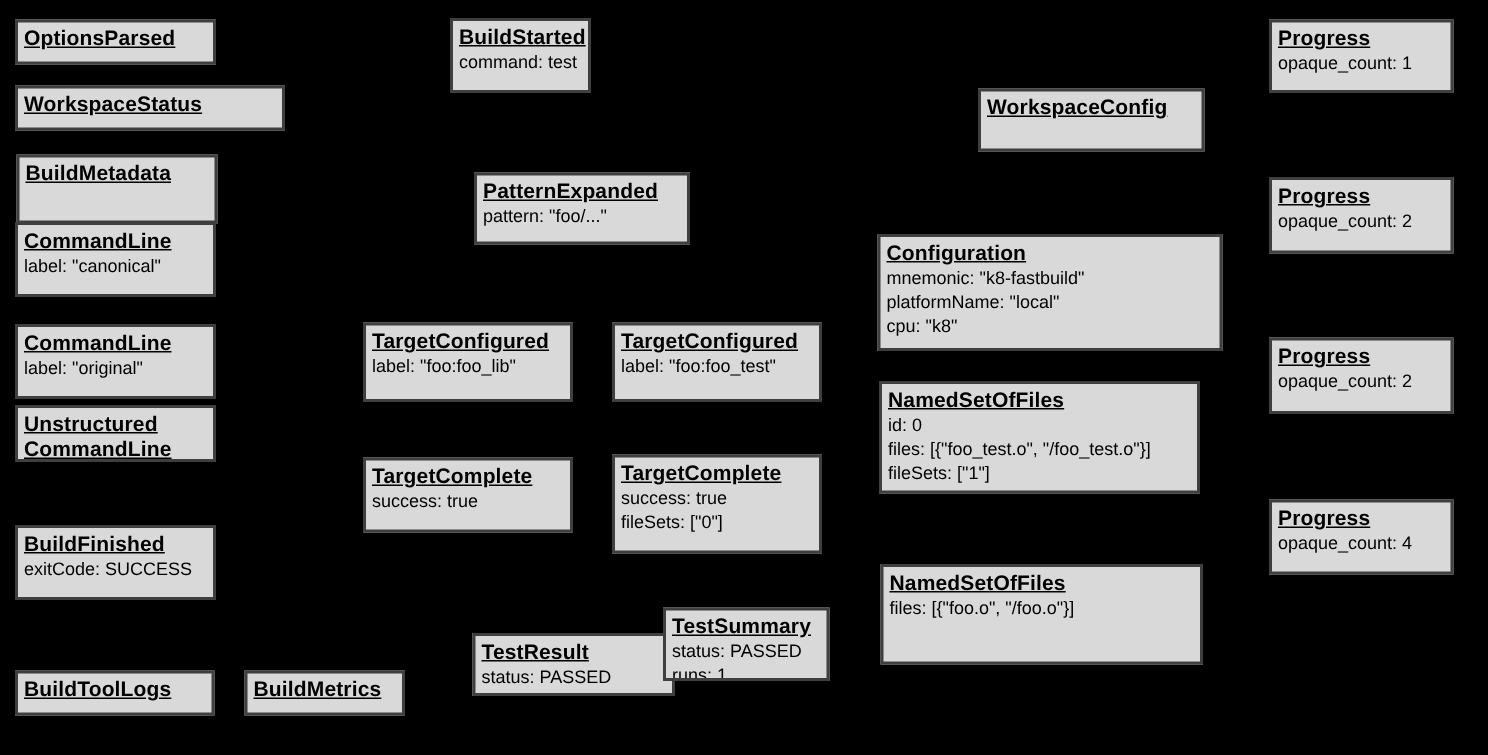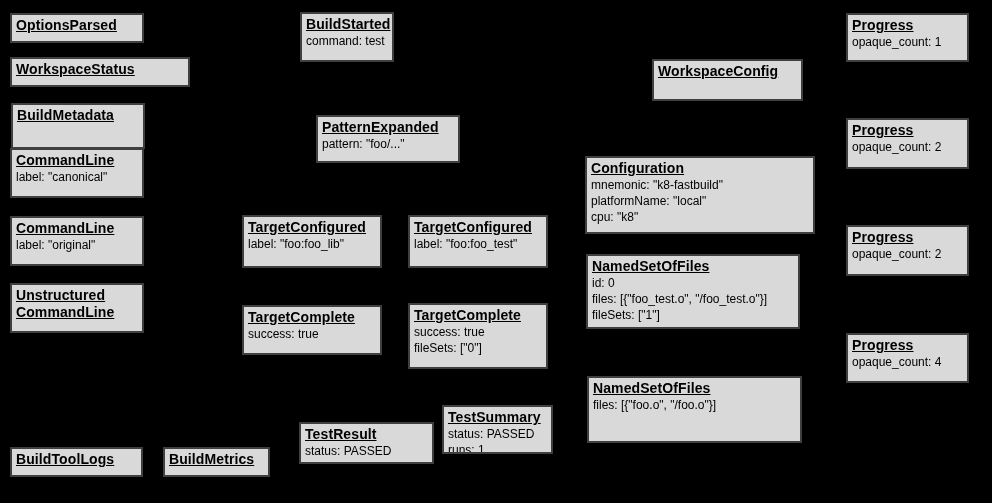--- a/index.html
+++ b/index.html
@@ -54,25 +54,29 @@
   <div class="node" style="left:10px;top:148px;width:134px;height:50px">
     <div class="t">CommandLine</div>
     <div class="b">label: "canonical"</div>
   </div>
 
   <div class="node" style="left:10px;top:216px;width:134px;height:50px">
     <div class="t">CommandLine</div>
     <div class="b">label: "original"</div>
   </div>
 
-  <div class="node" style="left:10px;top:283px;width:134px;height:50px">
+  <div class="node" style="left:10px;top:270px;width:134px;height:38px">
     <div class="t">Unstructured</div>
     <div class="t">CommandLine</div>
   </div>
 
+  <div class="node" style="left:10px;top:350px;width:134px;height:50px">
+    <div class="t">BuildFinished</div>
+    <div class="b">exitCode: SUCCESS</div>
+  </div>
 
   <div class="node" style="left:163px;top:447px;width:107px;height:30px">
     <div class="t">BuildMetrics</div>
   </div>
 
   <div class="node" style="left:10px;top:447px;width:133px;height:30px">
     <div class="t">BuildToolLogs</div>
   </div>
 
   <div class="node" style="left:300px;top:12px;width:94px;height:50px">
@@ -99,21 +103,21 @@
     <div class="t">TargetComplete</div>
     <div class="b">success: true</div>
   </div>
 
   <div class="node" style="left:408px;top:303px;width:140px;height:66px">
     <div class="t">TargetComplete</div>
     <div class="b">success: true</div>
     <div class="b">fileSets: ["0"]</div>
   </div>
 
-  <div class="node" style="left:299px;top:422px;width:135px;height:42px">
+  <div class="node" style="left:315px;top:422px;width:135px;height:42px">
     <div class="t">TestResult</div>
     <div class="b">status: PASSED</div>
   </div>
 
   <div class="node" style="left:442px;top:405px;width:111px;height:49px">
     <div class="t">TestSummary</div>
     <div class="b">status: PASSED</div>
     <div class="b">runs: 1</div>
   </div>
 

